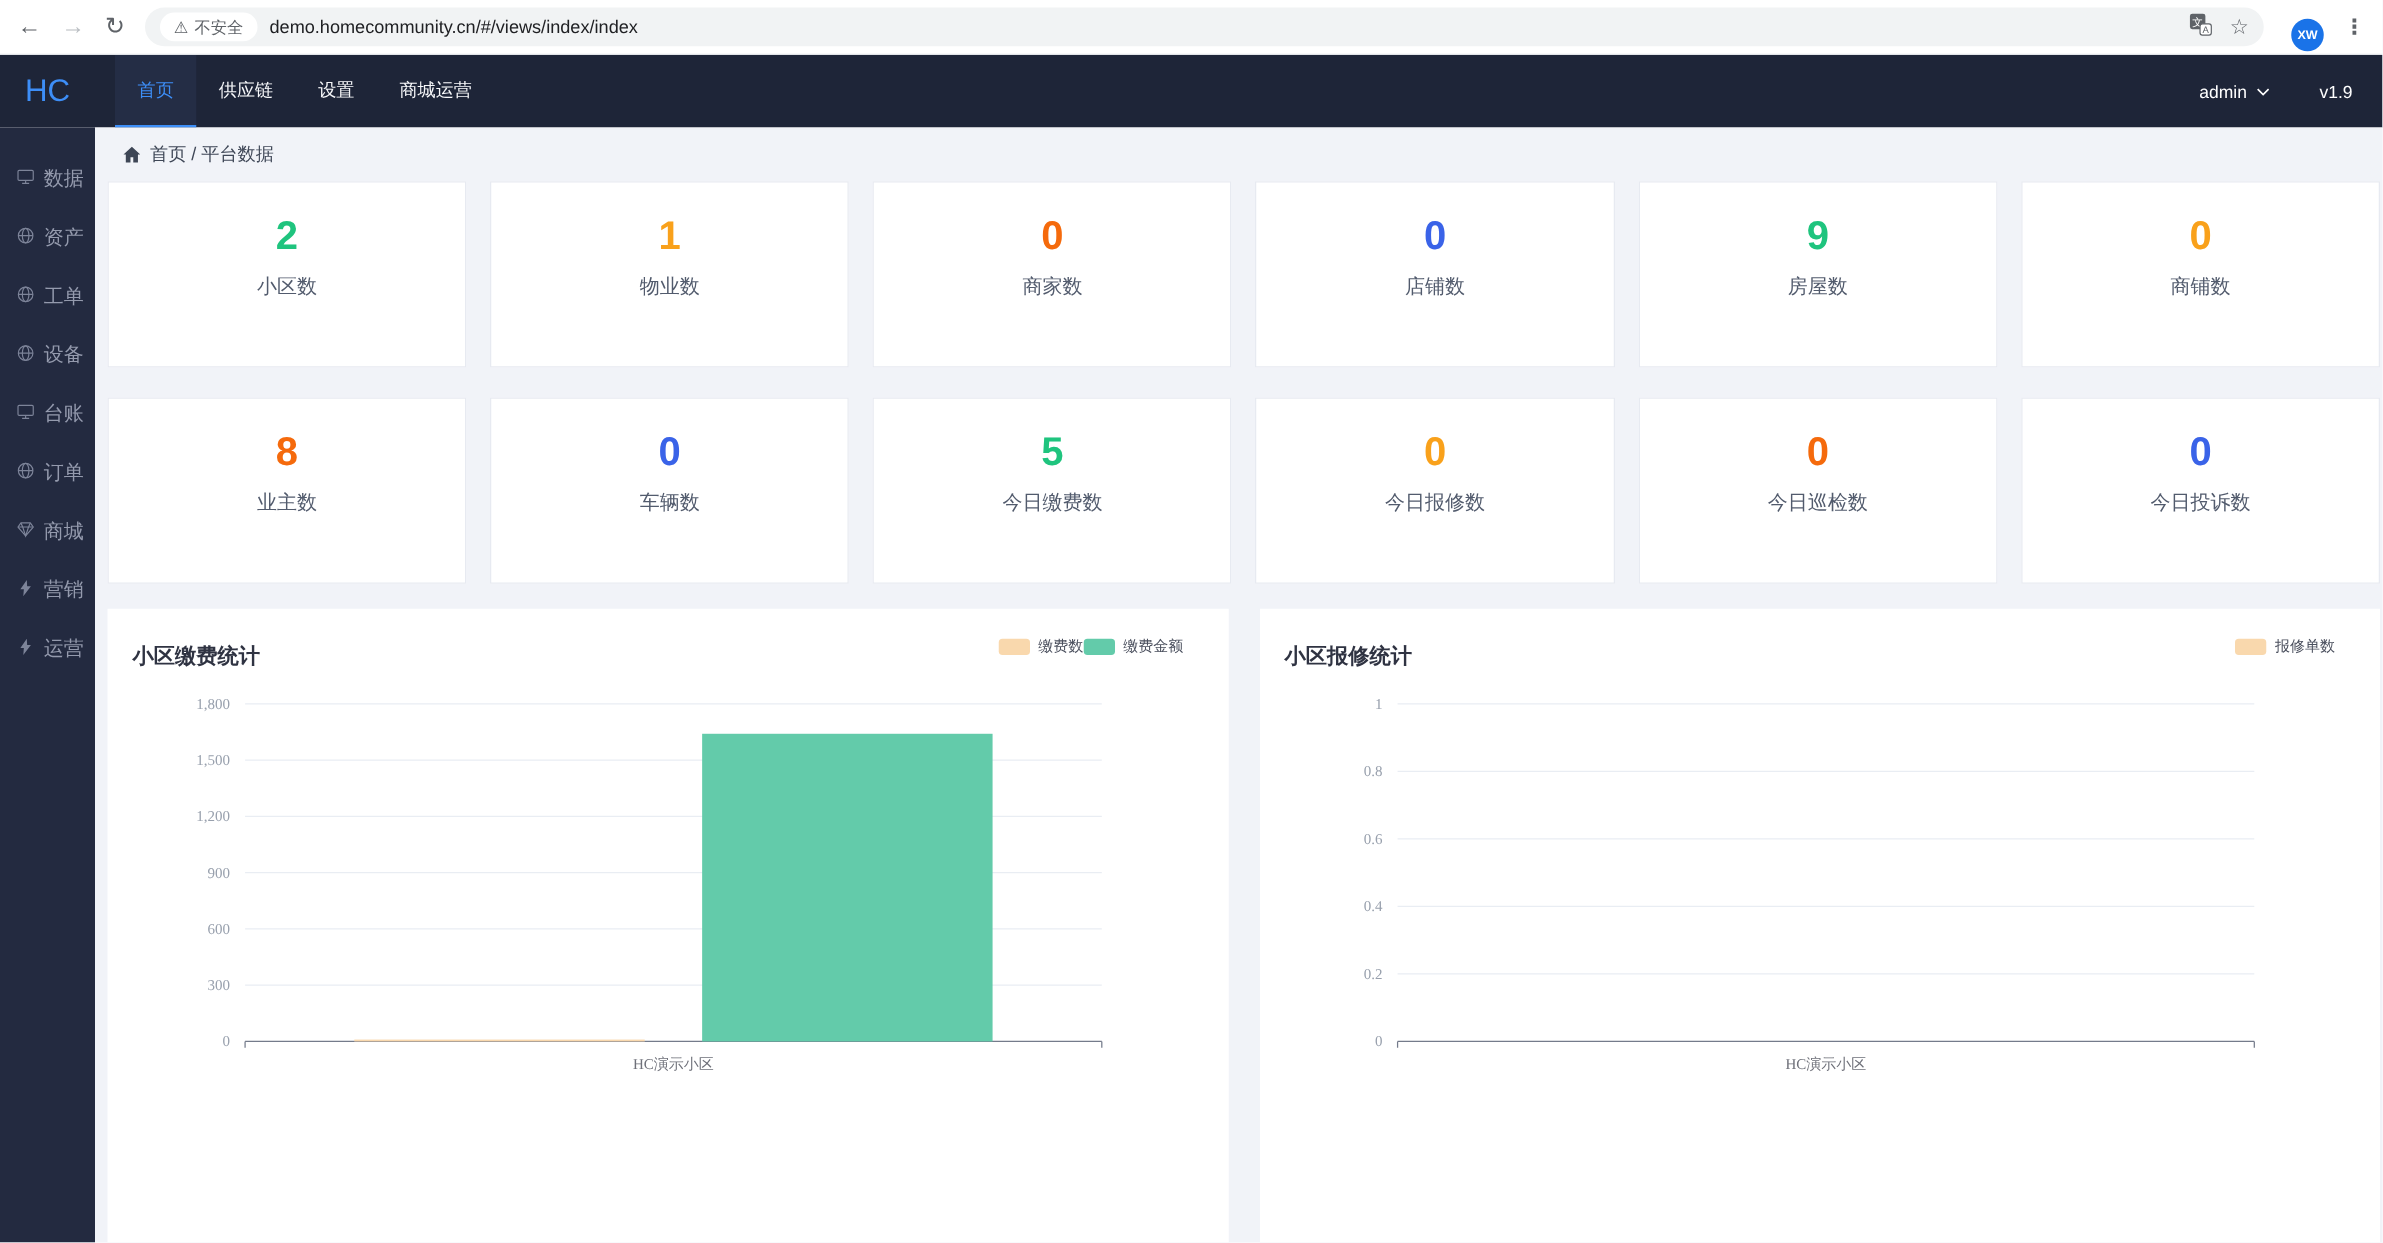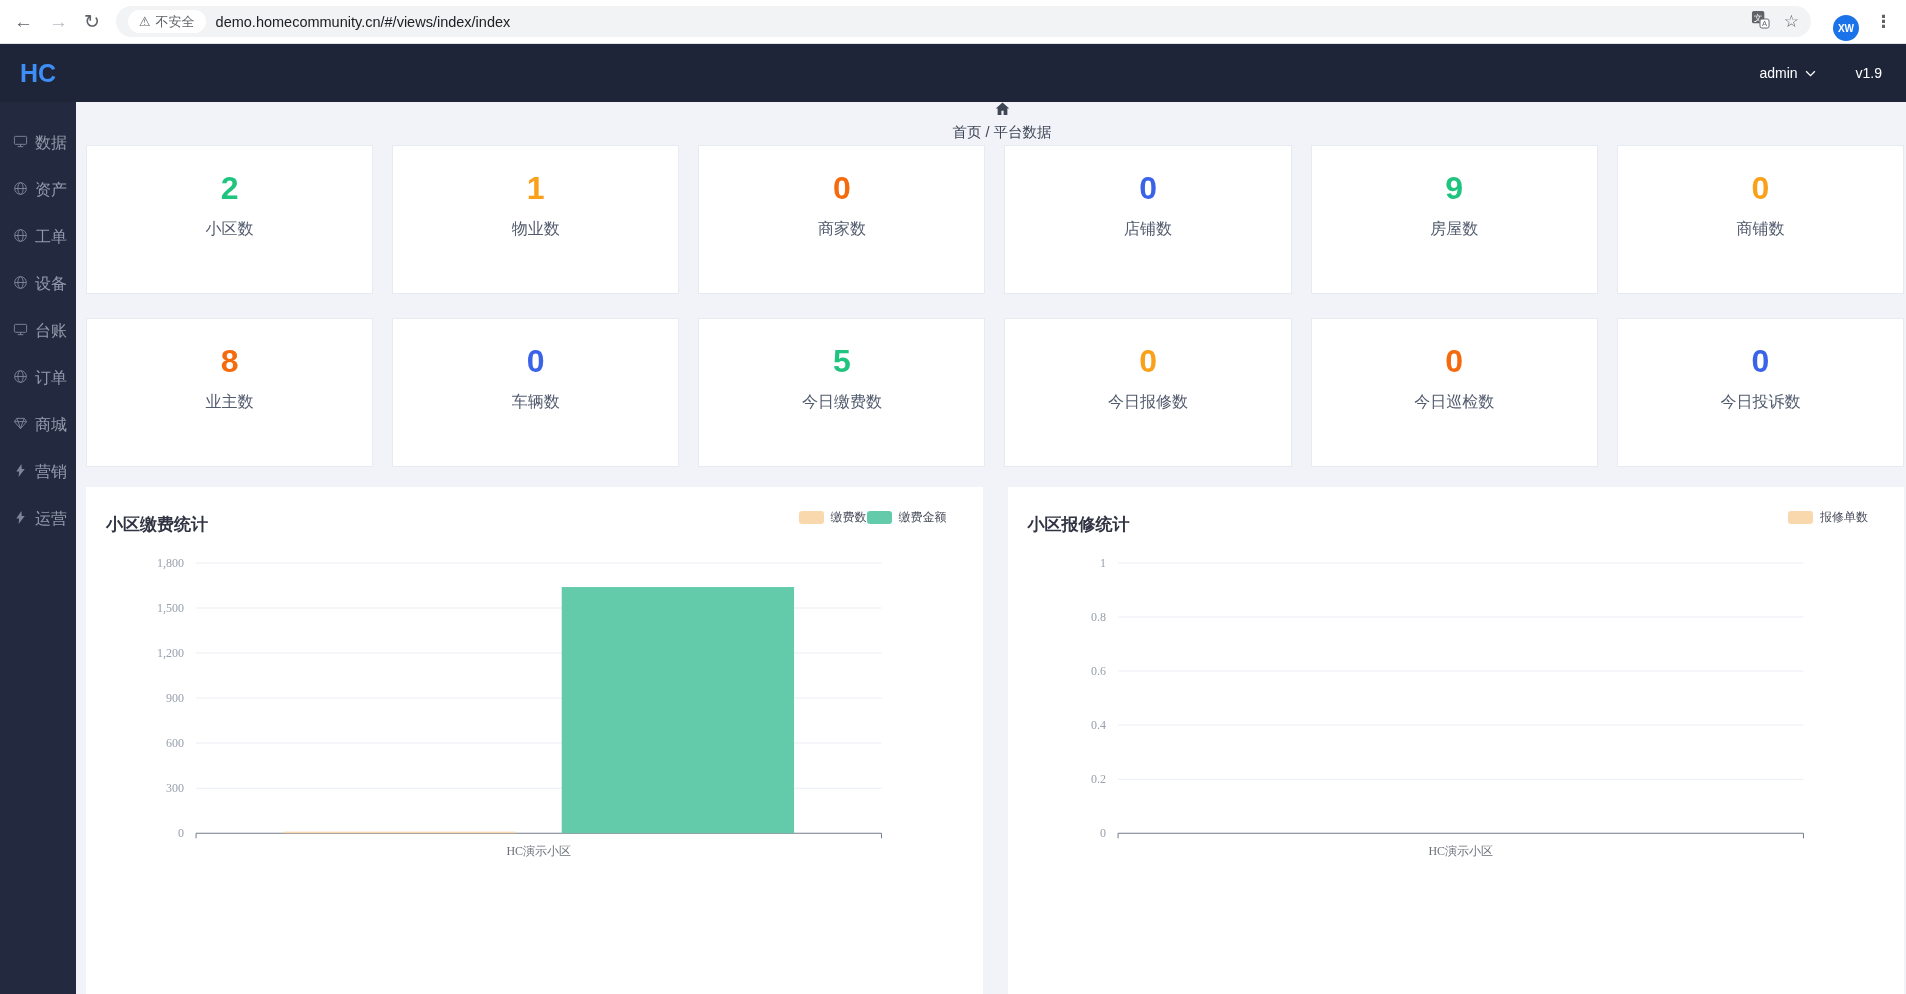--- a/index.html
+++ b/index.html
@@ -18,39 +18,39 @@
   .url-text { font-size:14.5px; color:#202124; }
   .omni-right { margin-left:auto; display:flex; align-items:center; gap:14px; }
   .star { font-size:17px; color:#5f6368; cursor:pointer; }
   .avatar { width:26px; height:26px; border-radius:50%; background:#1a73e8; color:#fff;
     font-size:10px; font-weight:bold; display:flex; align-items:center; justify-content:center; cursor:pointer;margin-top:13px; }
   .kebab { font-size:17px; color:#5f6368; font-weight:bold; cursor:pointer; }
 
   
   .navbar { height:58px; background:#1e2538; display:flex; align-items:stretch; color:#fff; }
   .logo { width:76px; display:flex; align-items:center; justify-content:center;
-    color:#3d8ef7; font-size:25px; font-weight:bold; cursor:pointer;text-align:right; }
+    color:#3d8ef7; font-size:25px; font-weight:normal; cursor:pointer;text-align:right; }
   .tabs { display:flex; margin-left:16px; }
   .tab { padding:0 18px; display:flex; align-items:center; font-size:14.5px;
     color:#f7f8fa; cursor:pointer; border-bottom:2px solid transparent; }
   .tab.active { color:#3d8ef7; background:#242d45; border-bottom-color:#3d8ef7; }
   .nav-right { margin-left:auto; display:flex; align-items:center; padding-right:24px; font-size:14px;gap:24px; }
   .nav-user { display:flex; align-items:center; gap:7px; cursor:pointer; }
   .nav-version { margin-left:16px; }
 
   
   .app-body { display:flex; height:892px; }
   .sidebar { width:76px; background:#232a40; flex-shrink:0; padding-top:20px; }
   .side-item { display:flex; align-items:center; gap:7px; padding:11px 0 11px 13px;
     margin-bottom:4px; color:#949aad; font-size:16px; cursor:pointer; }
   .side-item svg { color:#7d8499; flex-shrink:0; }
 
   .main { flex:1; background:#f1f3f8; padding-left:10px; overflow:hidden; }
   .breadcrumb { height:43px; display:flex; align-items:center; gap:7px;
-    padding-left:12px; font-size:14.5px; color:#3e4656;flex-direction:column; }
+    padding-left:12px; font-size:14.5px; color:#3e4656; }
 
   .cards-grid { display:grid; grid-template-columns:repeat(6,1fr);
     gap:24px 19px; padding-right:2px; }
   .stat-card { background:#fff; border:1px solid #e7eaf1; height:149px;
     display:flex; flex-direction:column; align-items:center; padding-top:26px; }
   .stat-value { font-size:32px; font-weight:bold; line-height:1; }
   .stat-label { margin-top:15px; font-size:16px; color:#525b6d; }
 
   .charts-grid { display:grid; grid-template-columns:1fr 1fr; gap:25px;
     margin-top:20px; padding-right:2px; }
@@ -88,20 +88,26 @@
       </span>
       <span class="star">☆</span>
     </span>
   </div>
   <span class="avatar">XW</span>
   <span class="kebab">⋮</span>
 </div>
 
 <div class="navbar">
   <div class="logo">HC</div>
+  <div class="tabs">
+      <div class="tab active">首页</div>
+      <div class="tab">供应链</div>
+      <div class="tab">设置</div>
+      <div class="tab">商城运营</div>
+    </div>
   <div class="nav-right">
     <span class="nav-user">
       <span>admin</span>
       <svg width="11" height="7" viewBox="0 0 12 8">
           <path d="M1 1.5l5 5 5-5" fill="none" stroke="#fff" stroke-width="1.5"></path>
         </svg>
     </span>
     <span class="nav-version">v1.9</span>
   </div>
 </div>

